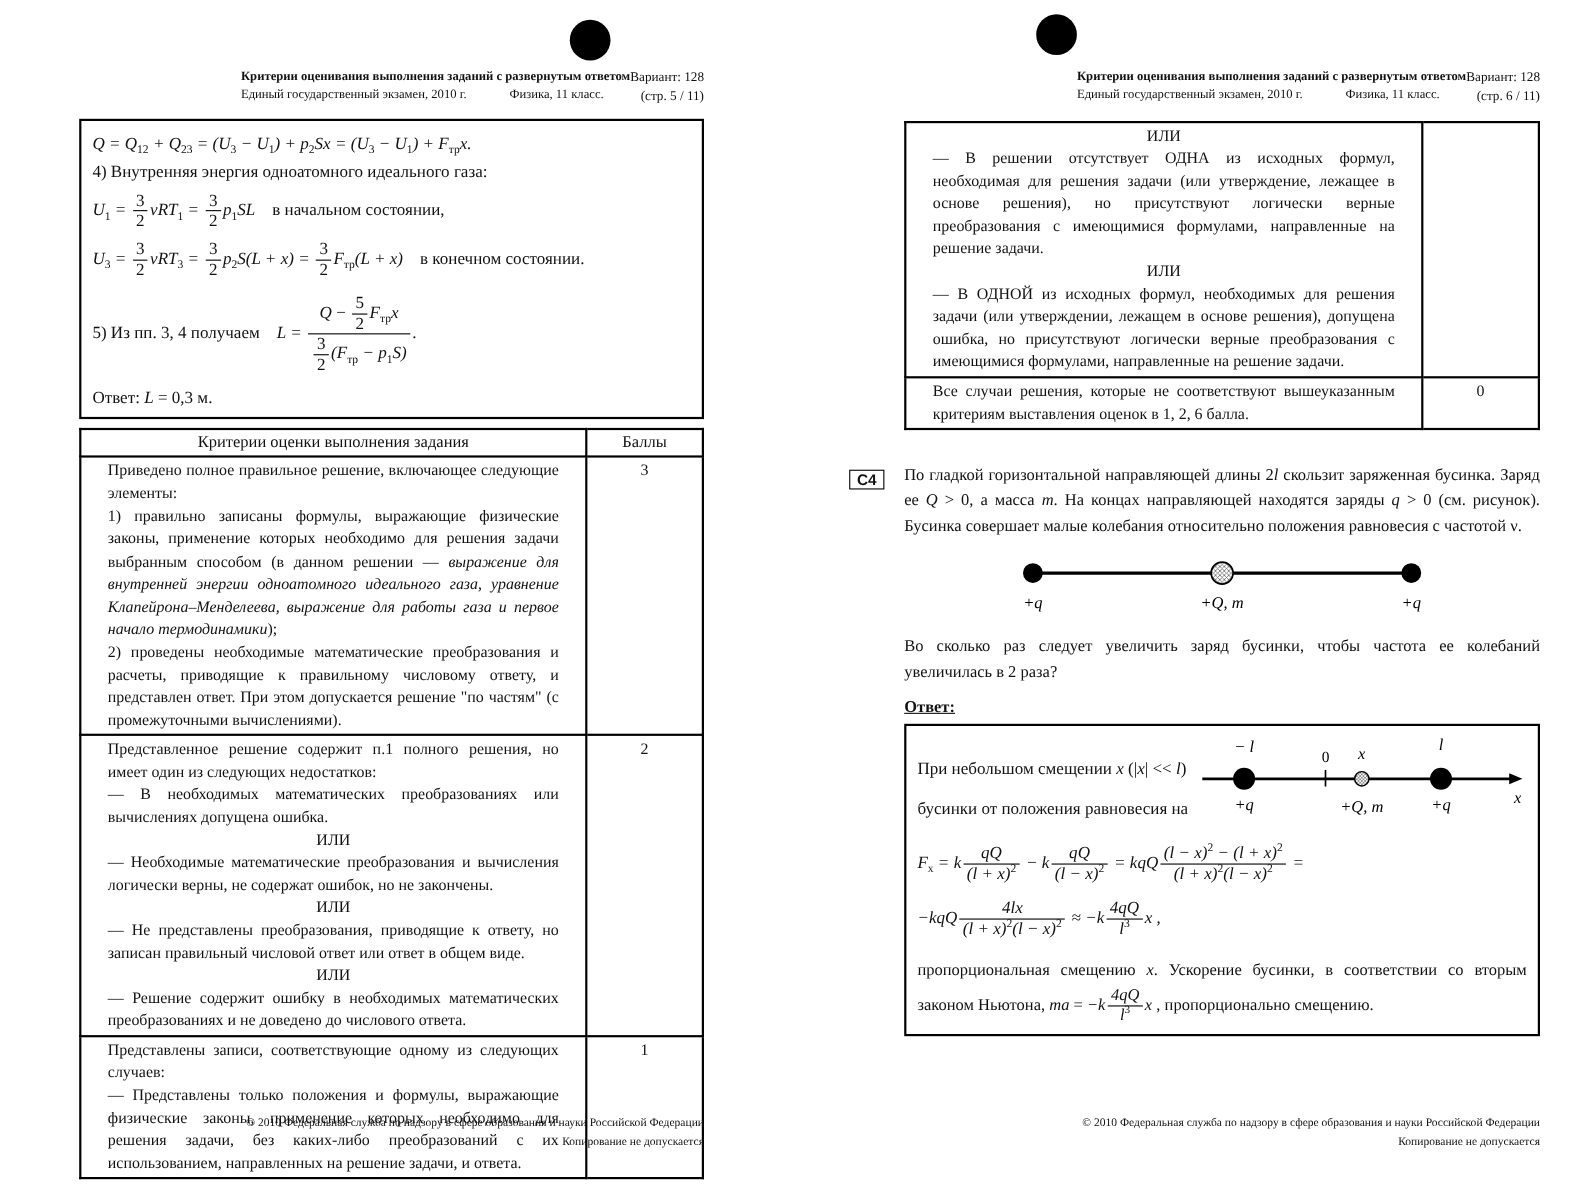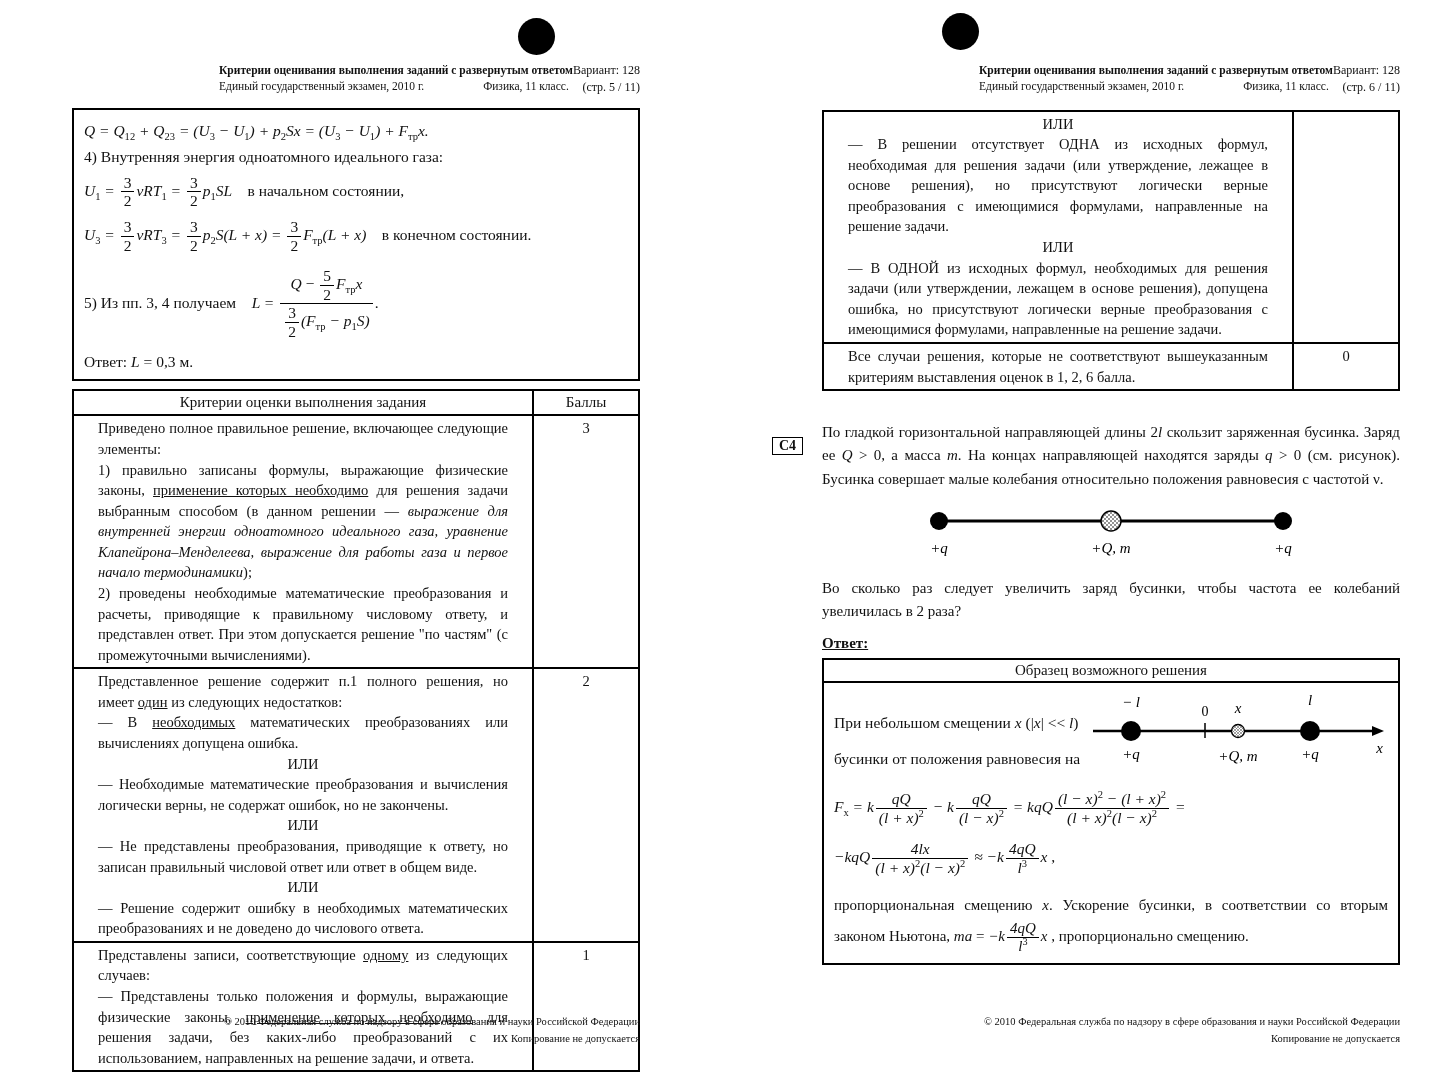--- a/index.html
+++ b/index.html
@@ -7,40 +7,40 @@
        font-family:"Liberation Serif",serif;overflow:hidden}
   .dot{position:absolute;width:37px;height:37px;border-radius:50%;background:#000}
   #dotL{left:518px;top:18px}
   #dotR{left:942px;top:13px}
   .page{position:absolute;top:62px;height:1000px}
   #pgL{left:72px;width:568px}
   #pgR{left:822px;width:578px}
   .hdr{display:flex;justify-content:flex-end;font-size:11.5px;line-height:1.4}
   .hdr .t{font-weight:bold}
   .hdr-r{text-align:right;font-size:12px;white-space:nowrap}
-  .gap{margin-left:56px}
+  .gap{margin-left:36px}
   .solbox{border:2px solid #000;margin-top:12px;padding:4px 10px 8px;font-size:15.5px}
   .fline{margin:8px 0}
   .crit{border-collapse:collapse;margin-top:8px;width:100%;font-size:14.5px;line-height:1.42}
   .crit th,.crit td{border:2px solid #000;padding:2px 24px;vertical-align:top}
   .crit th{font-weight:normal;font-size:15px;padding:1px 4px}
   .score-col{width:56px;text-align:center}
   .cell{text-align:justify}
   .para{margin:0}
   .it{font-style:italic}
-  .un{text-decoration:underline}
+  .un{}
   .up{font-style:normal}
   sub,sup{font-size:0.68em;line-height:0}
   .frac{display:inline-block;vertical-align:middle;text-align:center;margin:0 2px;line-height:1.15}
   .frac .num{display:block;border-bottom:1.3px solid #000;padding:0 3px}
   .frac .den{display:block;padding:0 3px}
   .conttab{margin-top:14px}
   .c4row{margin-top:30px;position:relative}
-  .badge{position:absolute;left:-50px;top:16px;border:1.5px solid #000;padding:0 6px;
-         font-weight:bold;font-size:14px;font-family:Liberation Serif, serif}
+  .badge{position:absolute;left:-50px;top:6px;border:1.5px solid #000;padding:0 6px;
+         font-weight:bold;font-size:14px;font-family:Liberation Sans, sans-serif}
   .stmt{text-align:justify;font-size:15px;line-height:1.55}
   .diag1{display:block;margin:12px auto 0 auto}
   .quest{margin-top:16px;text-align:justify;font-size:15px;line-height:1.55}
   .anslbl{margin-top:12px;font-weight:bold;text-decoration:underline;font-size:15px}
   .ansbox{border:2px solid #000;margin-top:6px;padding:0 10px 8px;font-size:15px}
   .anstitle{text-align:center;border-bottom:2px solid #000;margin:0 -10px;padding:2px 0;font-size:15px}
   .introwrap{display:flex;justify-content:space-between;align-items:flex-end;margin-top:4px}
   .introtext{font-size:15.5px;line-height:2.35;width:255px}
   .diag2{flex:none;margin-top:4px}
   .forcetxt{font-size:15.5px;margin-top:0}
@@ -179,21 +179,20 @@
       <text x="190" y="50" font-size="15" class="svgit" text-anchor="middle">+Q, m</text>
       <text x="362" y="50" font-size="15" class="svgit" text-anchor="middle">+q</text>
     </svg>
 
     <div class="quest">
         <div class="para"><span class="up">Во сколько раз следует увеличить заряд бусинки, чтобы частота ее колебаний увеличилась в 2 раза?</span></div>
       </div>
     <div class="anslbl">Ответ:</div>
 
     <div class="ansbox">
-      <div class="anstitle">Образец возможного решения</div>
       <div class="introwrap">
         <div class="introtext">
           <div><span class="up">При небольшом смещении </span><span class="it">x</span><span class="up"> (|</span><span class="it">x</span><span class="up">| &lt;&lt; </span><span class="it">l</span><span class="up">)</span></div>
           <div><span class="up">бусинки от положения равновесия на</span></div>
         </div>
         <svg class="diag2" width="300" height="86" viewBox="0 0 300 86">
           <defs>
             <pattern id="hb2" width="3" height="3" patternUnits="userSpaceOnUse">
               <rect width="3" height="3" fill="#fff"></rect>
               <path d="M0 0L3 3M3 0L0 3" stroke="#666" stroke-width="0.6"></path>

